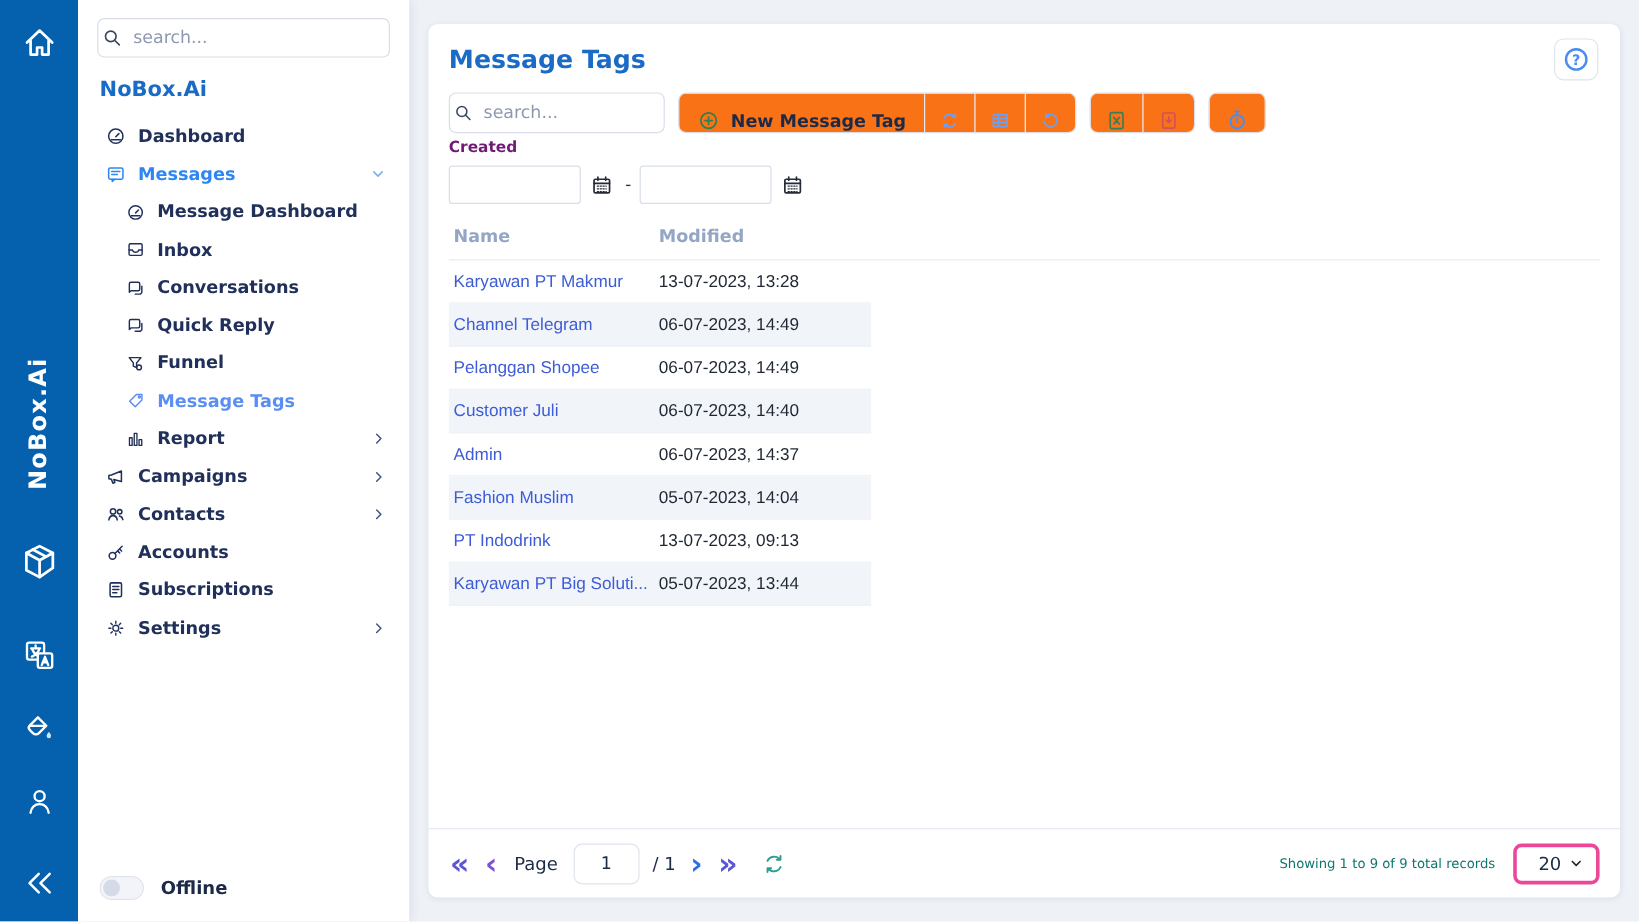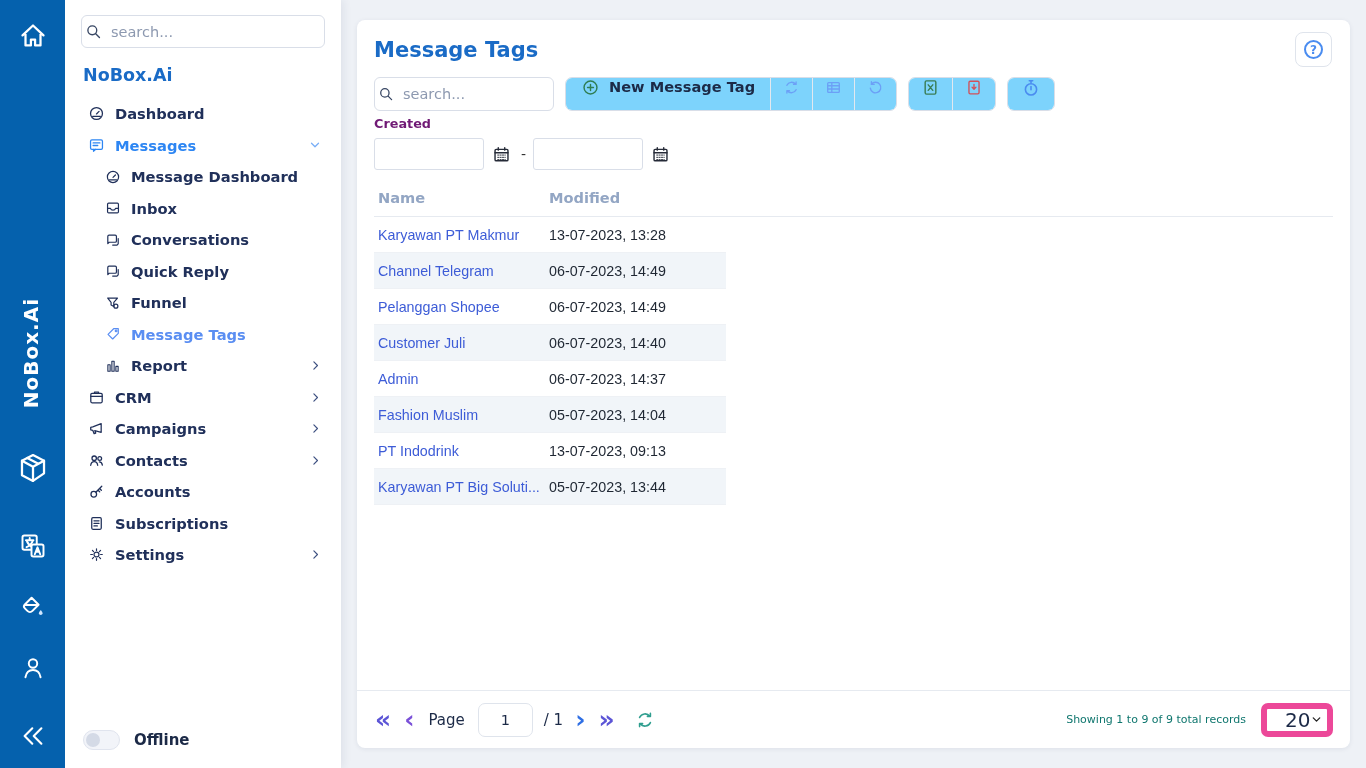--- a/index.html
+++ b/index.html
@@ -84,22 +84,22 @@
     display:flex; align-items:center; justify-content:center;
   }
 
   .toolbar { display:flex; align-items:center; gap:11px; margin-top:15px; height:34px; }
   .toolbar .searchbox { width:180px; height:34px; }
   .btn-group {
     display:flex; align-items:stretch; height:34px;
     border:1px solid #d9dee8; border-radius:7px; background:#fff; overflow:hidden;
   }
   .seg {
-    display:flex; align-items:flex-start; justify-content:center; gap:9px;
-    padding:0 12px; cursor:pointer; background:#7dd3fc;
+    display:flex; align-items:flex-end; justify-content:center; gap:9px;
+    padding:0 12px; cursor:pointer; background:#f97316;
   }
   .seg + .seg { border-left:1px solid #e3e8ef; }
   .seg.txt { padding:0 15px; font-size:14.6px; font-weight:600; color:#1c2a47; }
   .icon-blue { color:#6ca0f6; }
   .icon-green { color:#3a7d54; }
   .icon-red { color:#d25059; }
   .icon-swatch { color:#4a8cf0; }
 
   .filter-label { margin-top:5px; font-size:12.8px; font-weight:600; color:#701a75; }
   .filter-row { display:flex; align-items:center; margin-top:7px; }
@@ -144,24 +144,24 @@
   .pg-label { font-size:15px; color:#1c2a47; margin:0 2px; }
   .page-input {
     width:55px; height:34px; border:1px solid #dfe4ec; border-radius:7px;
     text-align:center; font-family:inherit; font-size:14.5px; color:#1c2a47; outline:none;
   }
   .pg-total { font-size:15px; color:#1c2a47; }
   .pg-refresh { color:#2f9e8f; cursor:pointer; margin-left:8px; }
   .footer-right { display:flex; align-items:center; gap:15px; }
   .showing { font-size:11px; color:#0f766e;margin-left:24px; }
   .size-select {
-    width:72px; height:34px; border:6px solid #ec4899; border-radius:7px;
+    width:72px; height:34px; border:3px solid #ec4899; border-radius:7px;
     display:flex; align-items:center; justify-content:space-between;
     padding:0 10px 0 18px; cursor:pointer; background:#fff;
-    font-size:20px; color:#1c2a47;
+    font-size:15px; color:#1c2a47;
   }
   .size-select .chev { color:#222; }
 </style>
 </head>
 <body>
 
 <div class="rail">
   <span class="ricon rail-home">
     <svg width="30" height="30" viewBox="0 0 20 20" fill="none" stroke="currentColor" stroke-width="1.5" stroke-linecap="round" stroke-linejoin="round">
       <path d="M3 9.6 10 3l7 6.6M5 8.6V16.3h3.6v-3.9h2.8v3.9H15V8.6"></path>
@@ -295,32 +295,20 @@
           <rect x="13.6" y="10.5" width="2.8" height="6"></rect>
       </svg>
       <span>Report</span>
       <span class="chev">
         <svg width="13" height="13" viewBox="0 0 20 20" fill="none" stroke="currentColor" stroke-width="1.8" stroke-linecap="round" stroke-linejoin="round">
             <path d="M7.5 4.5 13 10l-5.5 5.5"></path>
           </svg>
       </span>
     </div>
 
-    <div class="nav-item">
-      <svg width="17" height="17" viewBox="0 0 20 20" fill="none" stroke="currentColor" stroke-width="1.5" stroke-linecap="round" stroke-linejoin="round">
-        <rect x="3.3" y="5.2" width="13.4" height="11" rx="1.4"></rect>
-          <path d="M3.3 8.6h13.4M7.6 5.2V3.6h4.8v1.6"></path>
-      </svg>
-      <span>CRM</span>
-      <span class="chev">
-        <svg width="13" height="13" viewBox="0 0 20 20" fill="none" stroke="currentColor" stroke-width="1.8" stroke-linecap="round" stroke-linejoin="round">
-            <path d="M7.5 4.5 13 10l-5.5 5.5"></path>
-          </svg>
-      </span>
-    </div>
 
     <div class="nav-item">
       <svg width="17" height="17" viewBox="0 0 20 20" fill="none" stroke="currentColor" stroke-width="1.5" stroke-linecap="round" stroke-linejoin="round">
         <path d="M3.2 8.6v3l2.4.5 1.6 4 1.9-.7-1.1-3 7.5 2.1V4.2L5.6 8z"></path>
       </svg>
       <span>Campaigns</span>
       <span class="chev">
         <svg width="13" height="13" viewBox="0 0 20 20" fill="none" stroke="currentColor" stroke-width="1.8" stroke-linecap="round" stroke-linejoin="round">
             <path d="M7.5 4.5 13 10l-5.5 5.5"></path>
           </svg>

